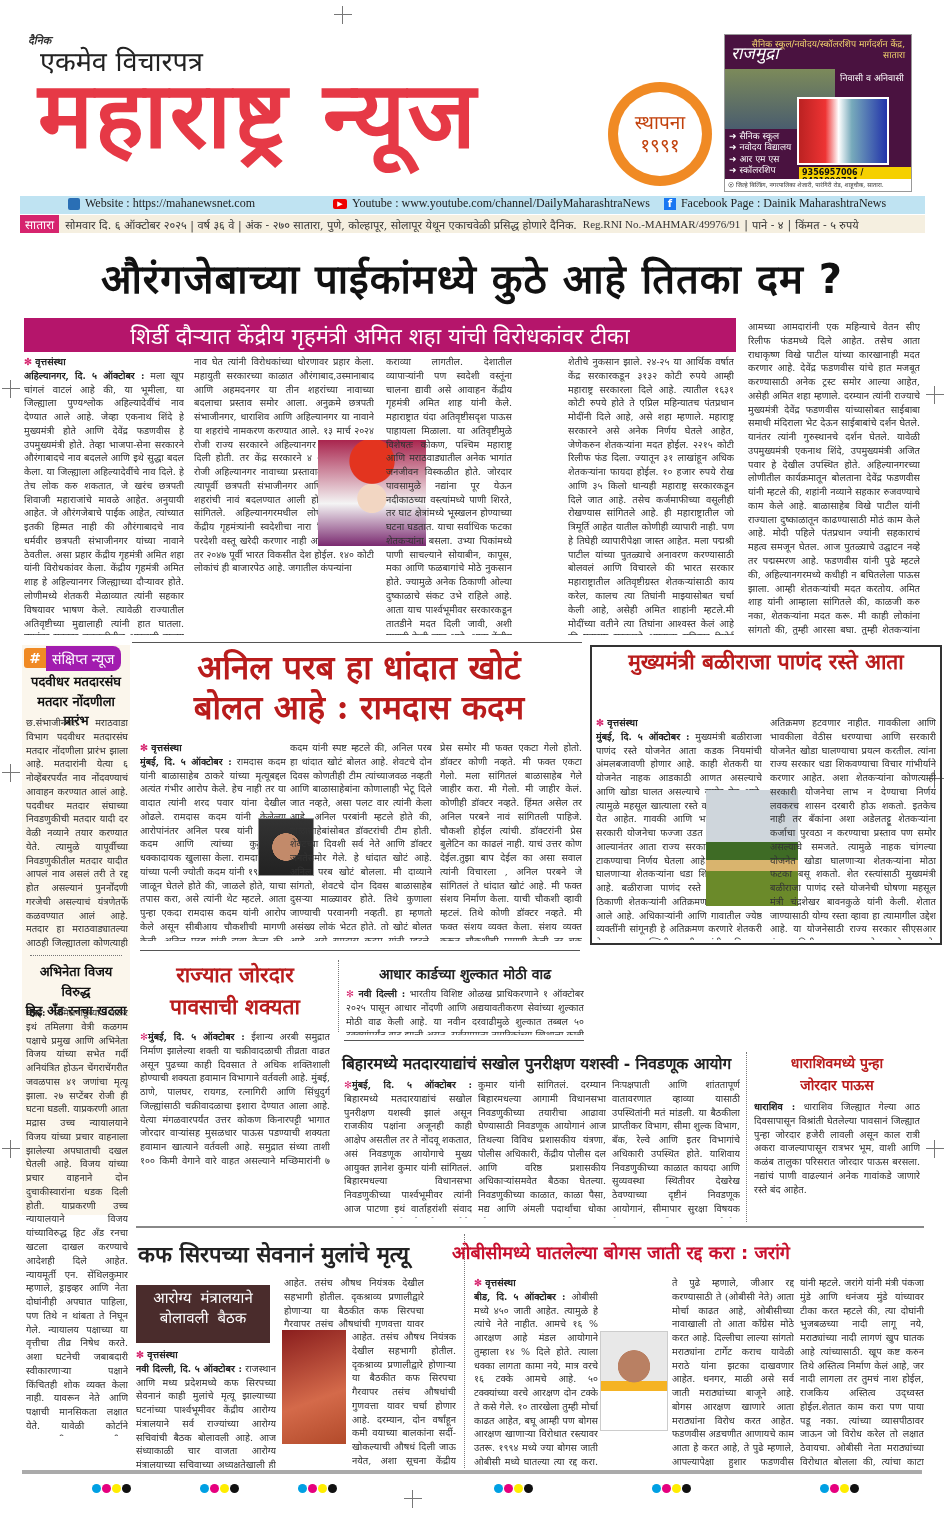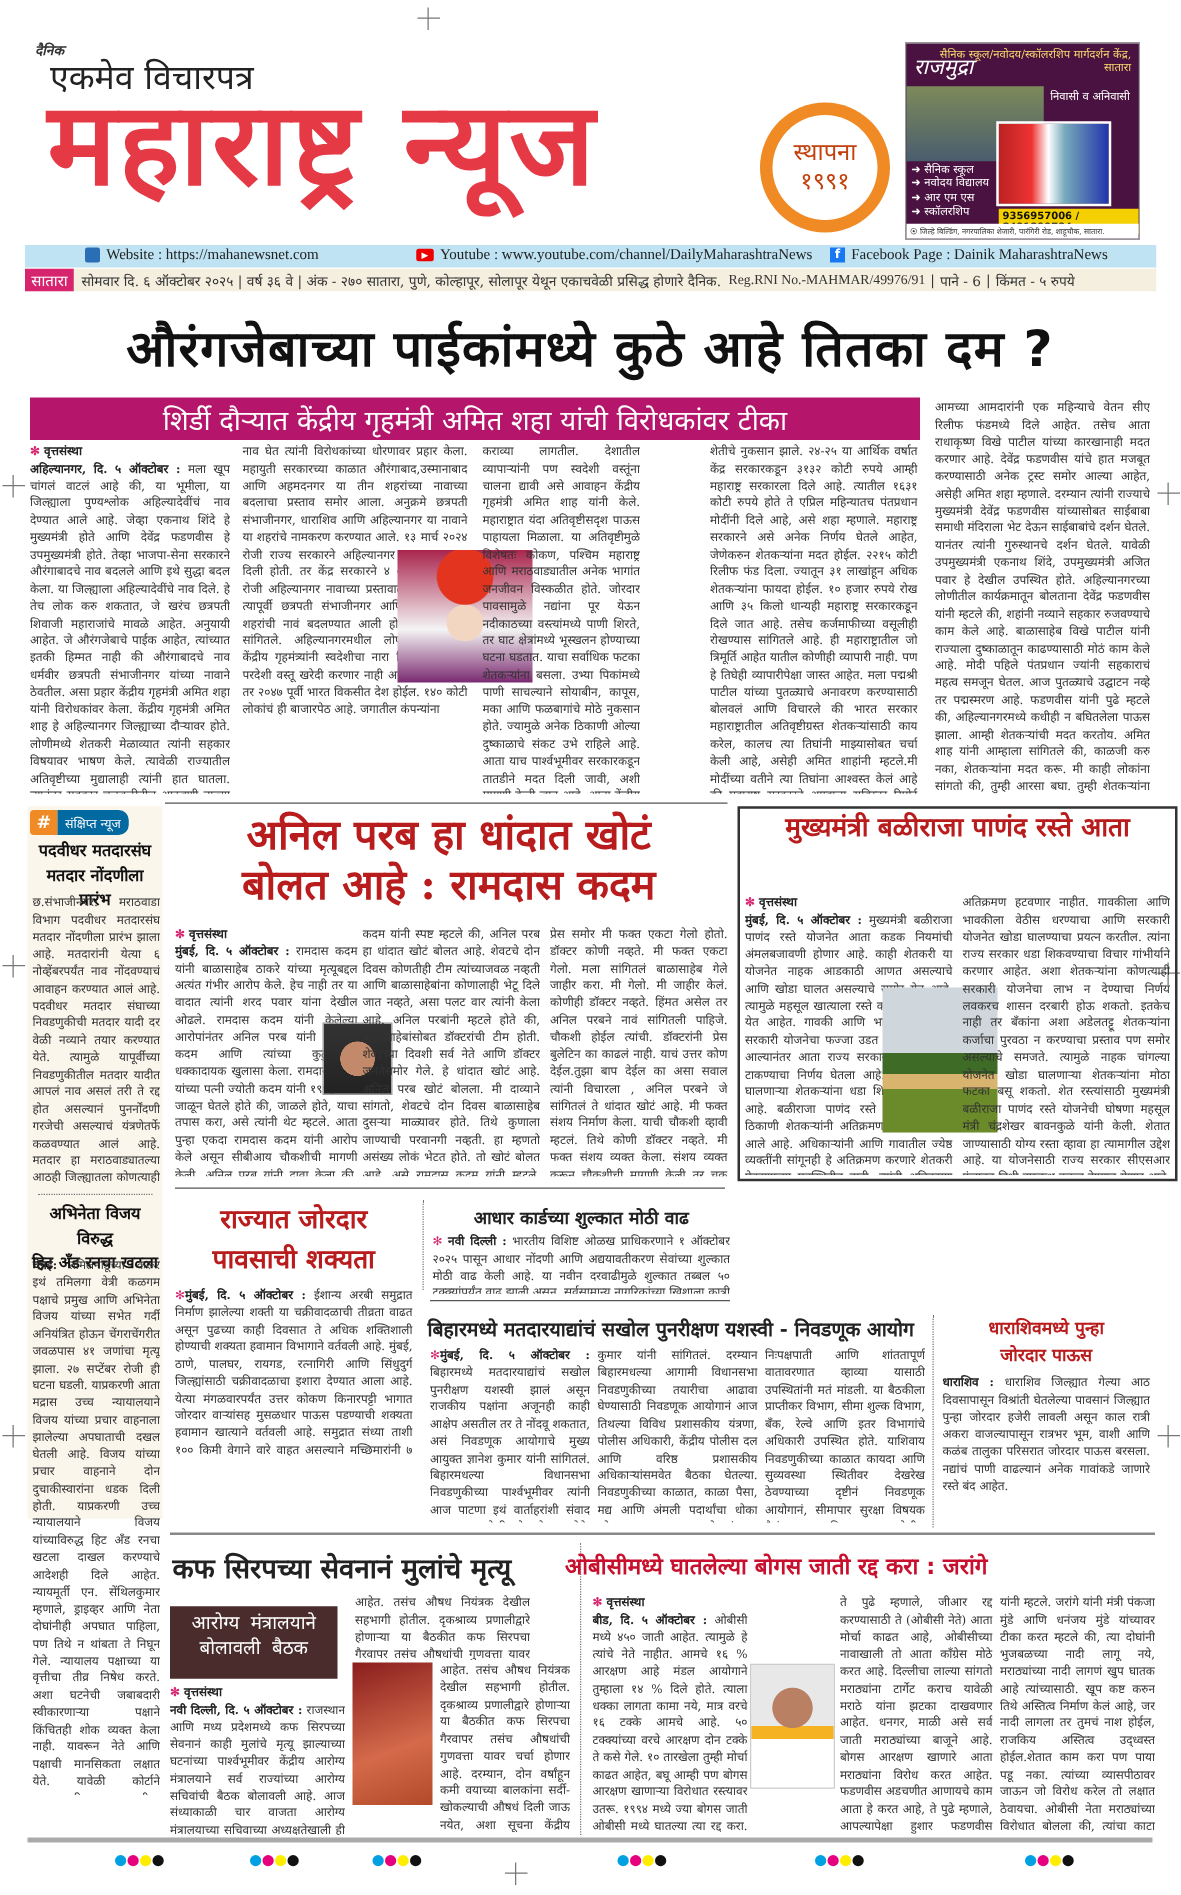--- a/index.html
+++ b/index.html
@@ -50,21 +50,21 @@
   #photo-kadam { left: 258px; top: 818px; width: 56px; height: 58px; background: radial-gradient(circle at 50% 50%, #c28a6a 0 35%, transparent 36%), linear-gradient(#333,#222); border:1px solid #999; }
   #photo-field { left: 706px; top: 790px; width: 92px; height: 116px; background: linear-gradient(#cfd6dc 0 45%, #3e6b25 45% 60%, #d9b46e 60% 70%, #6b8a2a 70%); }
   #photo-syrup { left: 282px; top: 1330px; width: 64px; height: 114px; background: linear-gradient(160deg,#8a1e1e,#d46a4a 60%,#b24a2a); }
   #photo-jarange { left: 600px; top: 1331px; width: 68px; height: 100px; background: radial-gradient(circle at 50% 35%, #b98063 0 22%, transparent 23%), linear-gradient(#e8e8e8 0 50%, #f5b324 50% 60%, #fff 60%); border:1px solid #ccc; }
 
   .rule { position:absolute; background:#555; }
   .dotrule { position:absolute; border-left: 1px dotted #777; }
 
   #brief-tag { left: 24px; top: 648px; width: 100px; height: 20px; display:flex; align-items:center; }
   #brief-tag .hash { background:#f08a24; color:#fff; width:22px; height:20px; display:flex; align-items:center; justify-content:center; font-weight:bold; font-family:"DejaVu Sans",sans-serif; font-size:14px; border-radius:3px 0 0 3px; }
-  #brief-tag .lbl { background:#0369a1; color:#fff; font-size: 10px; padding:3px 6px; border-radius:0 8px 8px 0; }
+  #brief-tag .lbl { background:#a21caf; color:#fff; font-size: 14px; padding:3px 6px; border-radius:0 8px 8px 0; }
   .side-hl { font-family:"DejaVu Sans",sans-serif; font-weight:bold; font-size: 13px; text-align:center; color:#111; line-height:1.5; }
 
   .hl-big { font-family: "DejaVu Serif", serif; font-weight:bold; color:#b91c1c; text-align:center; line-height: 1.2; }
   #box-cm { left: 590px; top: 645px; width: 352px; height: 300px; border: 2px solid #333; }
   #ayog-box { left: 136px; top: 1285px; width: 134px; height: 58px; background:#4a2c2c; color:#fff; font-family:Liberation Mono, monospace; font-size: 15px; text-align:center; line-height:1.35; padding-top:5px; }
   #obc-hl { color:#c8102e; }
   .dots { position:absolute; top: 1484px; display:flex; gap:1px; }
   .dots span { width:9px; height:9px; border-radius:50%; display:inline-block; }
   #bottom-bar { left: 22px; top: 1470px; width: 900px; height: 4px; background:#aaa; }
 </style>
@@ -119,21 +119,21 @@
     <span class="ico-fb">f</span>
     <span>Facebook Page : Dainik MaharashtraNews</span>
   </div>
 </div>
 
 <div class="abs" id="strip2">
   <span id="city-tag">सातारा</span>
   <span>सोमवार दि. ६ ऑक्टोबर २०२५ | वर्ष ३६ वे | अंक - २७० सातारा, पुणे, कोल्हापूर, सोलापूर येथून एकाचवेळी प्रसिद्ध होणारे दैनिक.</span>
   <span style="margin-left:6px;font-family:'Liberation Serif',serif;">Reg.RNI No.-MAHMAR/49976/91</span>
   <span style="margin-left:4px;">|</span>
-  <span style="margin-left:4px;">पाने - 6</span>
+  <span style="margin-left:4px;">पाने - ४</span>
   <span style="margin-left:4px;">|</span>
   <span style="margin-left:4px;">किंमत - ५ रुपये</span>
 </div>
 
 <div class="abs h-black" id="main-hl">औरंगजेबाच्या पाईकांमध्ये कुठे आहे तितका दम ?</div>
 <div class="abs" id="sub-hl" style="background: rgb(181, 21, 107);">शिर्डी दौऱ्यात केंद्रीय गृहमंत्री अमित शहा यांची विरोधकांवर टीका</div>
 
 <div class="abs col" style="left:24px;top:355px;width:160px;height:280px;">
   <div class="byline"><span class="star">✻</span> <span>वृत्तसंस्था</span></div>
   <b>अहिल्यानगर, दि. ५ ऑक्टोबर :</b>

